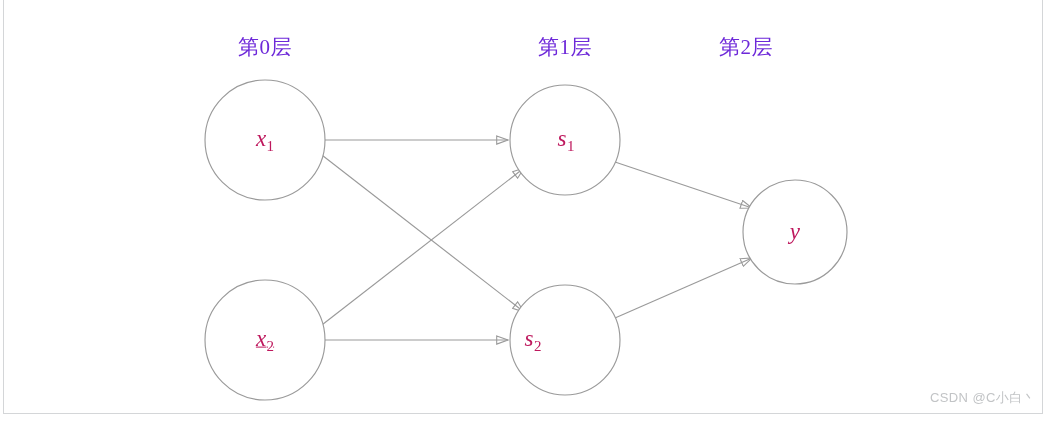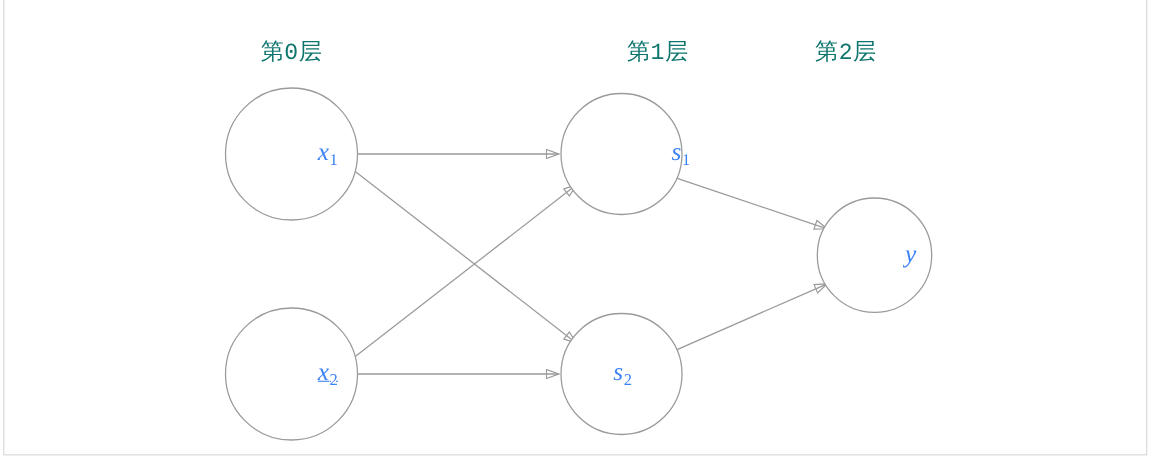--- a/index.html
+++ b/index.html
@@ -31,36 +31,35 @@
   }
   #diagram-svg {
     position: absolute;
     left: 0;
     top: 0;
     width: 1046px;
     height: 425px;
   }
   .layer-label {
     position: absolute;
-    font-family: Liberation Mono, monospace;
+    font-family: Liberation Serif, serif;
     font-size: 21px;
-    color: #0f766e;
+    color: #6d28d9;
     white-space: nowrap;
     transform: translateX(-50%);
     letter-spacing: 0.5px;
   }
   .node-label {
     position: absolute;
     font-family: "Liberation Serif", serif;
     font-style: italic;
-    color: #3b82f6;
+    color: #be185d;
     white-space: nowrap;
     transform: translate(-50%, -50%);
     line-height: 1;
-    margin-left: 33px;
   }
   .node-label .base {
     font-size: 23px;
   }
   .node-label .sub {
     font-size: 15px;
     font-style: normal;
     font-family: "Liberation Serif", serif;
     vertical-align: -0.32em;
     margin-left: 0.5px;
@@ -108,33 +107,34 @@
     <g id="nodes-group" fill="#ffffff" stroke="#9a9a9a" stroke-width="1.15">
       <circle cx="265" cy="140" r="60"></circle>
       <circle cx="265" cy="340" r="60"></circle>
       <circle cx="565" cy="140" r="55"></circle>
       <circle cx="565" cy="340" r="55"></circle>
       <circle cx="795" cy="232" r="52"></circle>
     </g>
   </svg>
 
   <div class="layer-label" style="left:265px; top:33px;">第0层</div>
-  <div class="layer-label" style="left:565px; top:33px;margin-left:33px;">第1层</div>
-  <div class="layer-label" style="left:769px; top:33px;">第2层</div>
+  <div class="layer-label" style="left:565px; top:33px;">第1层</div>
+  <div class="layer-label" style="left:746px; top:33px;">第2层</div>
 
   <div class="node-label" style="left:265px; top:140px;">
     <span class="base">x</span><span class="sub">1</span>
   </div>
   <div class="node-label" style="left:265px; top:340px;text-decoration:underline;">
     <span class="base">x</span><span class="sub">2</span>
   </div>
-  <div class="node-label" style="left:586px; top:140px;">
+  <div class="node-label" style="left:566px; top:140px;">
     <span class="base">s</span><span class="sub">1</span>
   </div>
   <div class="node-label" style="left:533px; top:340px;">
     <span class="base">s</span><span class="sub">2</span>
   </div>
   <div class="node-label" style="left:795px; top:233px;">
     <span class="base">y</span><span class="sub"></span>
   </div>
 
+  <div id="watermark">CSDN @C小白丶</div>
 
 </div>
 
 </body></html>

